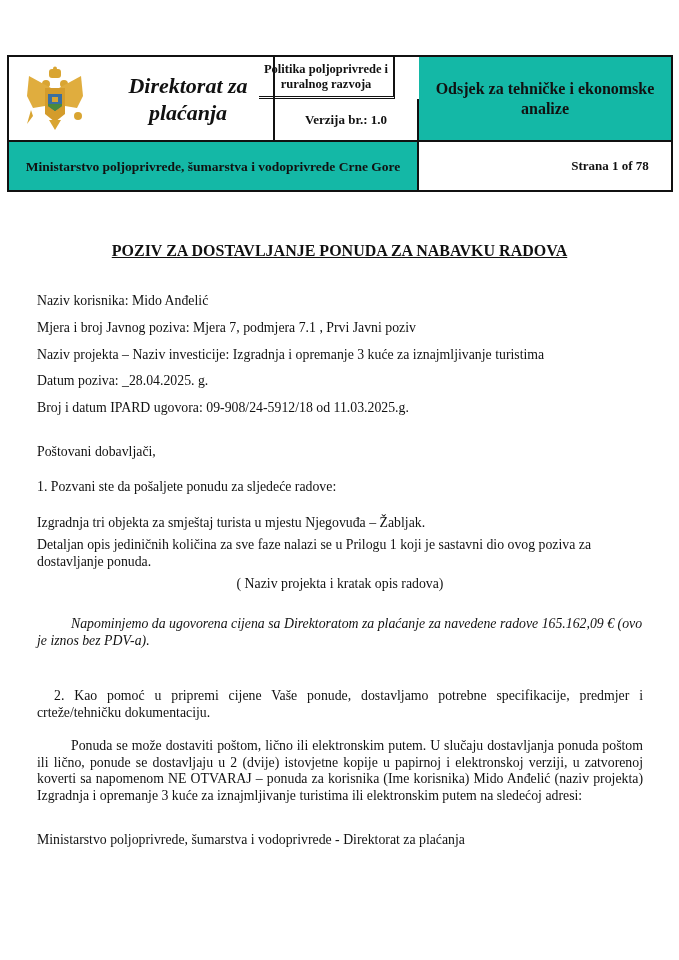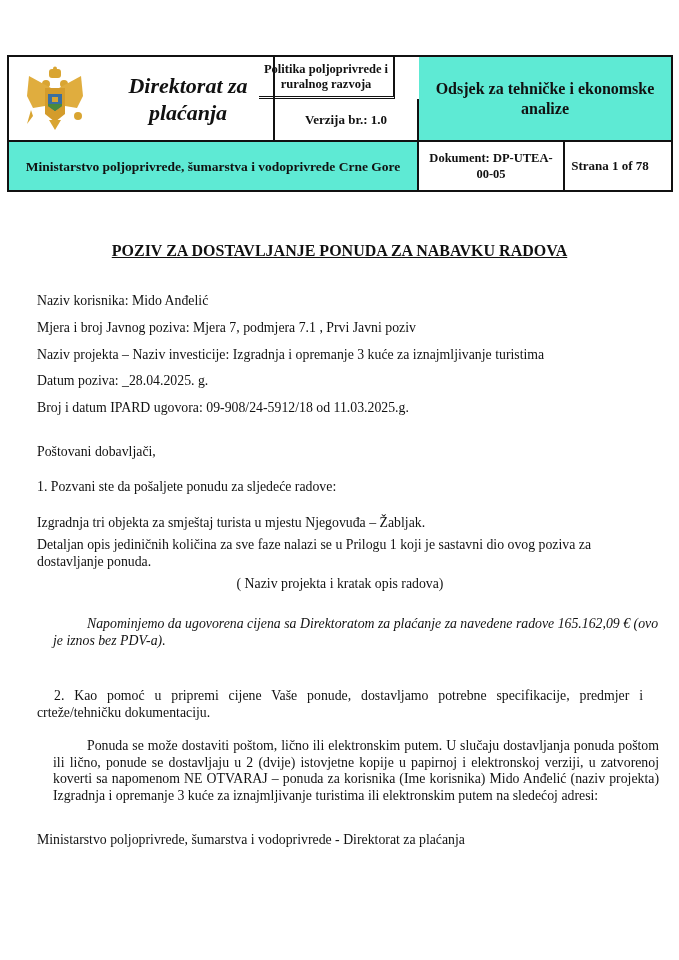--- a/index.html
+++ b/index.html
@@ -4,21 +4,21 @@
 <style>
   html, body { margin: 0; padding: 0; background: #ffffff; }
   body { width: 679px; height: 960px; position: relative; overflow: hidden;
          font-family: "Liberation Serif", "DejaVu Serif", serif; color: #111; }
 
   .hdr { position: absolute; left: 7px; top: 55px; width: 666px; height: 137px;
          border: 2px solid #111; box-sizing: border-box; }
   .cell { position: absolute; box-sizing: border-box; display: flex;
           align-items: center; justify-content: center; text-align: center;
           font-weight: bold; }
-  .gray { background: #5eead4; }
+  .gray { background: #14b8a6; }
 
   .c-logo { left: 0; top: 0; width: 266px; height: 85px; border-right: 2px solid #111;
             border-bottom: 2px solid #111; justify-content: flex-start; }
   .c-pol1 { left: 250px; top: 0; width: 136px; height: 42px; border-right: 2px solid #111;
             border-bottom: 3px double #111; font-size: 12.5px; line-height: 15px; padding: 0 4px; }
   .c-pol2 { left: 266px; top: 42px; width: 144px; height: 43px; border-right: 2px solid #111;
             border-bottom: 2px solid #111; font-size: 13px; }
   .c-odsj { left: 410px; top: 0; width: 252px; height: 85px; border-bottom: 2px solid #111;
             font-size: 16px; line-height: 20px; padding: 0 8px; }
   .c-min  { left: 0; top: 85px; width: 410px; height: 48px; border-right: 2px solid #111;
@@ -29,21 +29,21 @@
 
   .logo { width: 60px; height: 66px; margin-left: 16px; }
   .title { font-size: 22px; line-height: 27px; margin-left: 28px; text-align: center; width: 150px; font-style: italic; }
 
   .doc-title { position: absolute; left: 0; width: 679px; top: 242px; text-align: center;
                font-weight: bold; font-size: 16px; text-decoration: underline; }
 
   .p { position: absolute; left: 37px; width: 606px; font-size: 13.8px; line-height: 16.5px; }
   .justify { text-align: justify; }
   .italic { font-style: italic; }
-  .indent { text-indent: 34px; margin-left: 16px; }
+  .indent { text-indent: 34px; }
   .center { text-align: center; }
 </style>
 </head>
 <body>
 
 <div class="hdr">
   <div class="cell c-logo">
     <svg class="logo" viewBox="0 0 60 66">
 
       <rect x="24" y="3" width="12" height="9" rx="3" fill="#d9a532"></rect>
@@ -64,21 +64,20 @@
       <path d="M24 54 L30 64 L36 54 Z" fill="#d9a532"></path>
       <path d="M6 44 L2 58 L8 50 Z" fill="#d9a532"></path>
       <circle cx="53" cy="50" r="4" fill="#d9a532"></circle>
     </svg>
     <div class="title">Direktorat za plaćanja</div>
   </div>
   <div class="cell c-pol1">Politika poljoprivrede i ruralnog razvoja</div>
   <div class="cell c-pol2">Verzija br.: 1.0</div>
   <div class="cell c-odsj gray">Odsjek za tehničke i ekonomske analize</div>
   <div class="cell c-min gray">Ministarstvo poljoprivrede, šumarstva i vodoprivrede Crne Gore</div>
-  <div class="cell c-dok">Dokument: DP-UTEA-00-05</div>
   <div class="cell c-str">Strana 1 of 78</div>
 </div>
 
 <div class="doc-title">POZIV ZA DOSTAVLJANJE PONUDA ZA NABAVKU RADOVA</div>
 
 <div class="p" style="top:293px">Naziv korisnika: Mido Anđelić</div>
 <div class="p" style="top:320px">Mjera i broj Javnog poziva: Mjera 7, podmjera 7.1 , Prvi Javni poziv</div>
 <div class="p" style="top:347px">Naziv projekta – Naziv investicije: Izgradnja i opremanje 3 kuće za iznajmljivanje turistima</div>
 <div class="p" style="top:373px">Datum poziva: _28.04.2025. g.</div>
 <div class="p" style="top:400px">Broj i datum IPARD ugovora: 09-908/24-5912/18 od 11.03.2025.g.</div>

